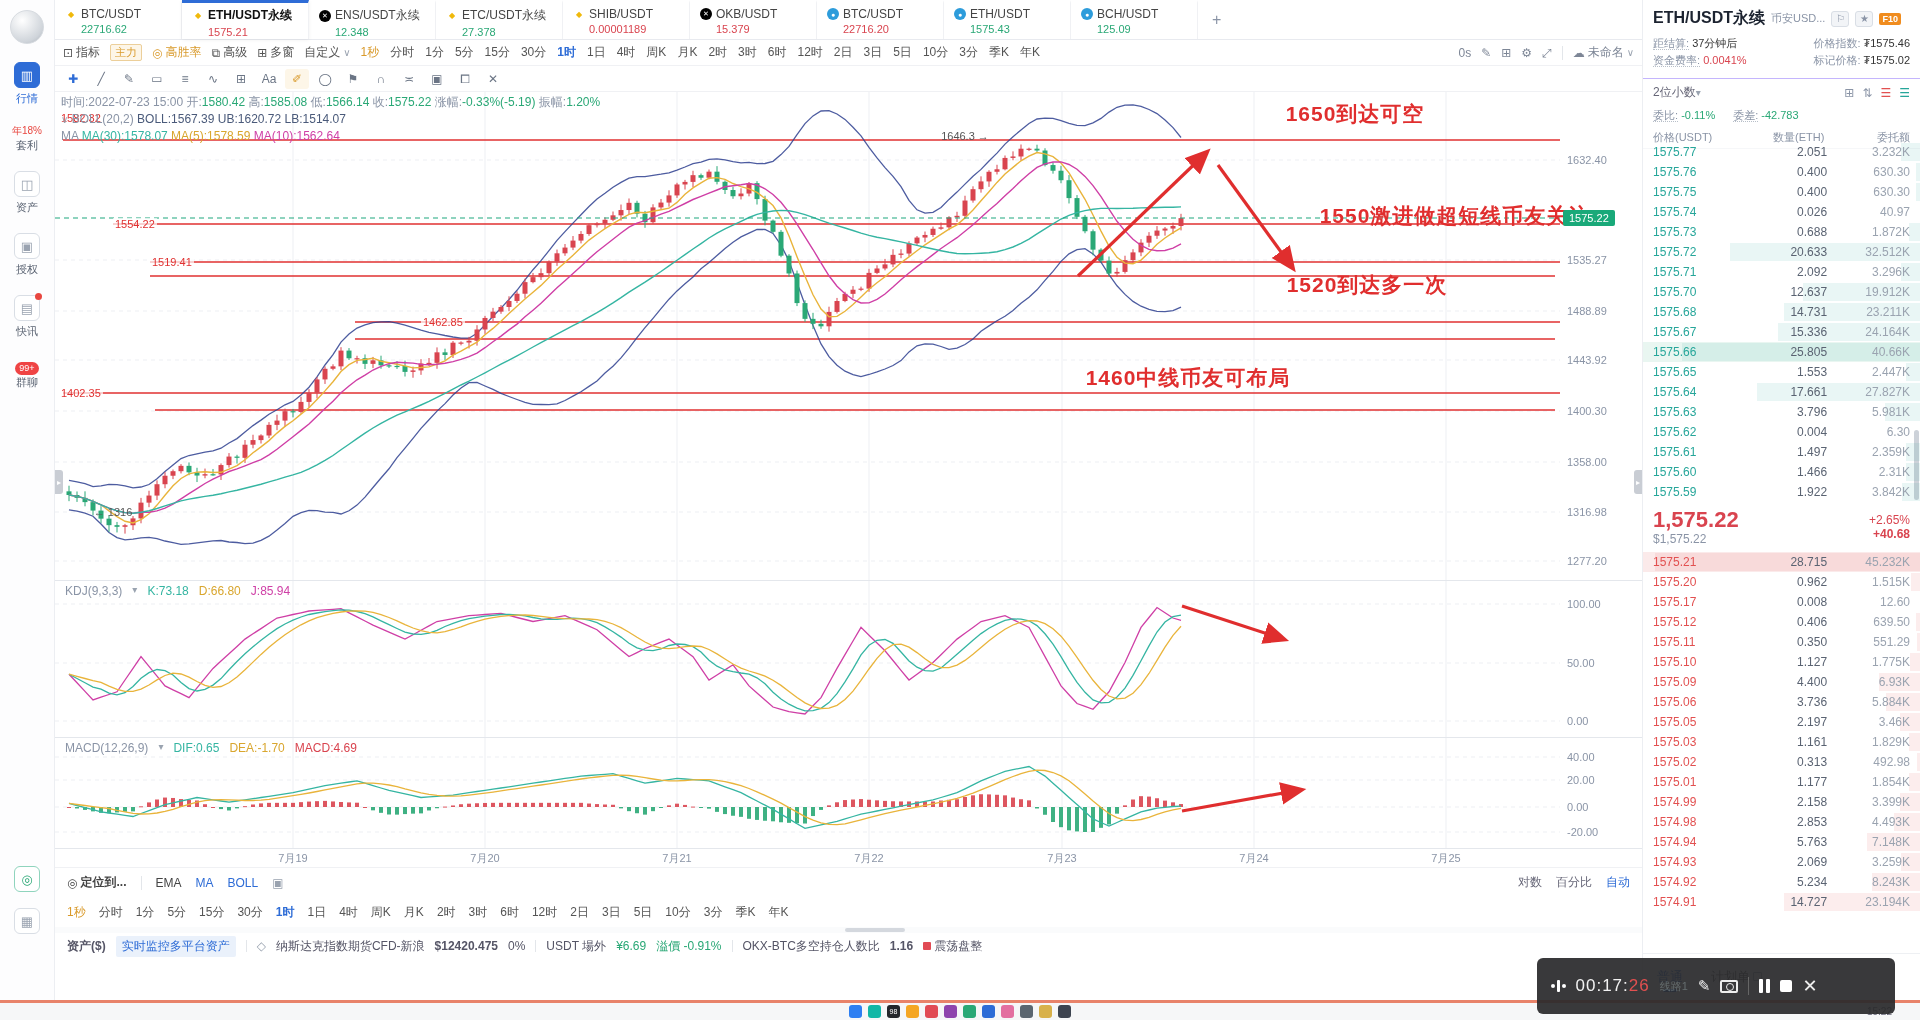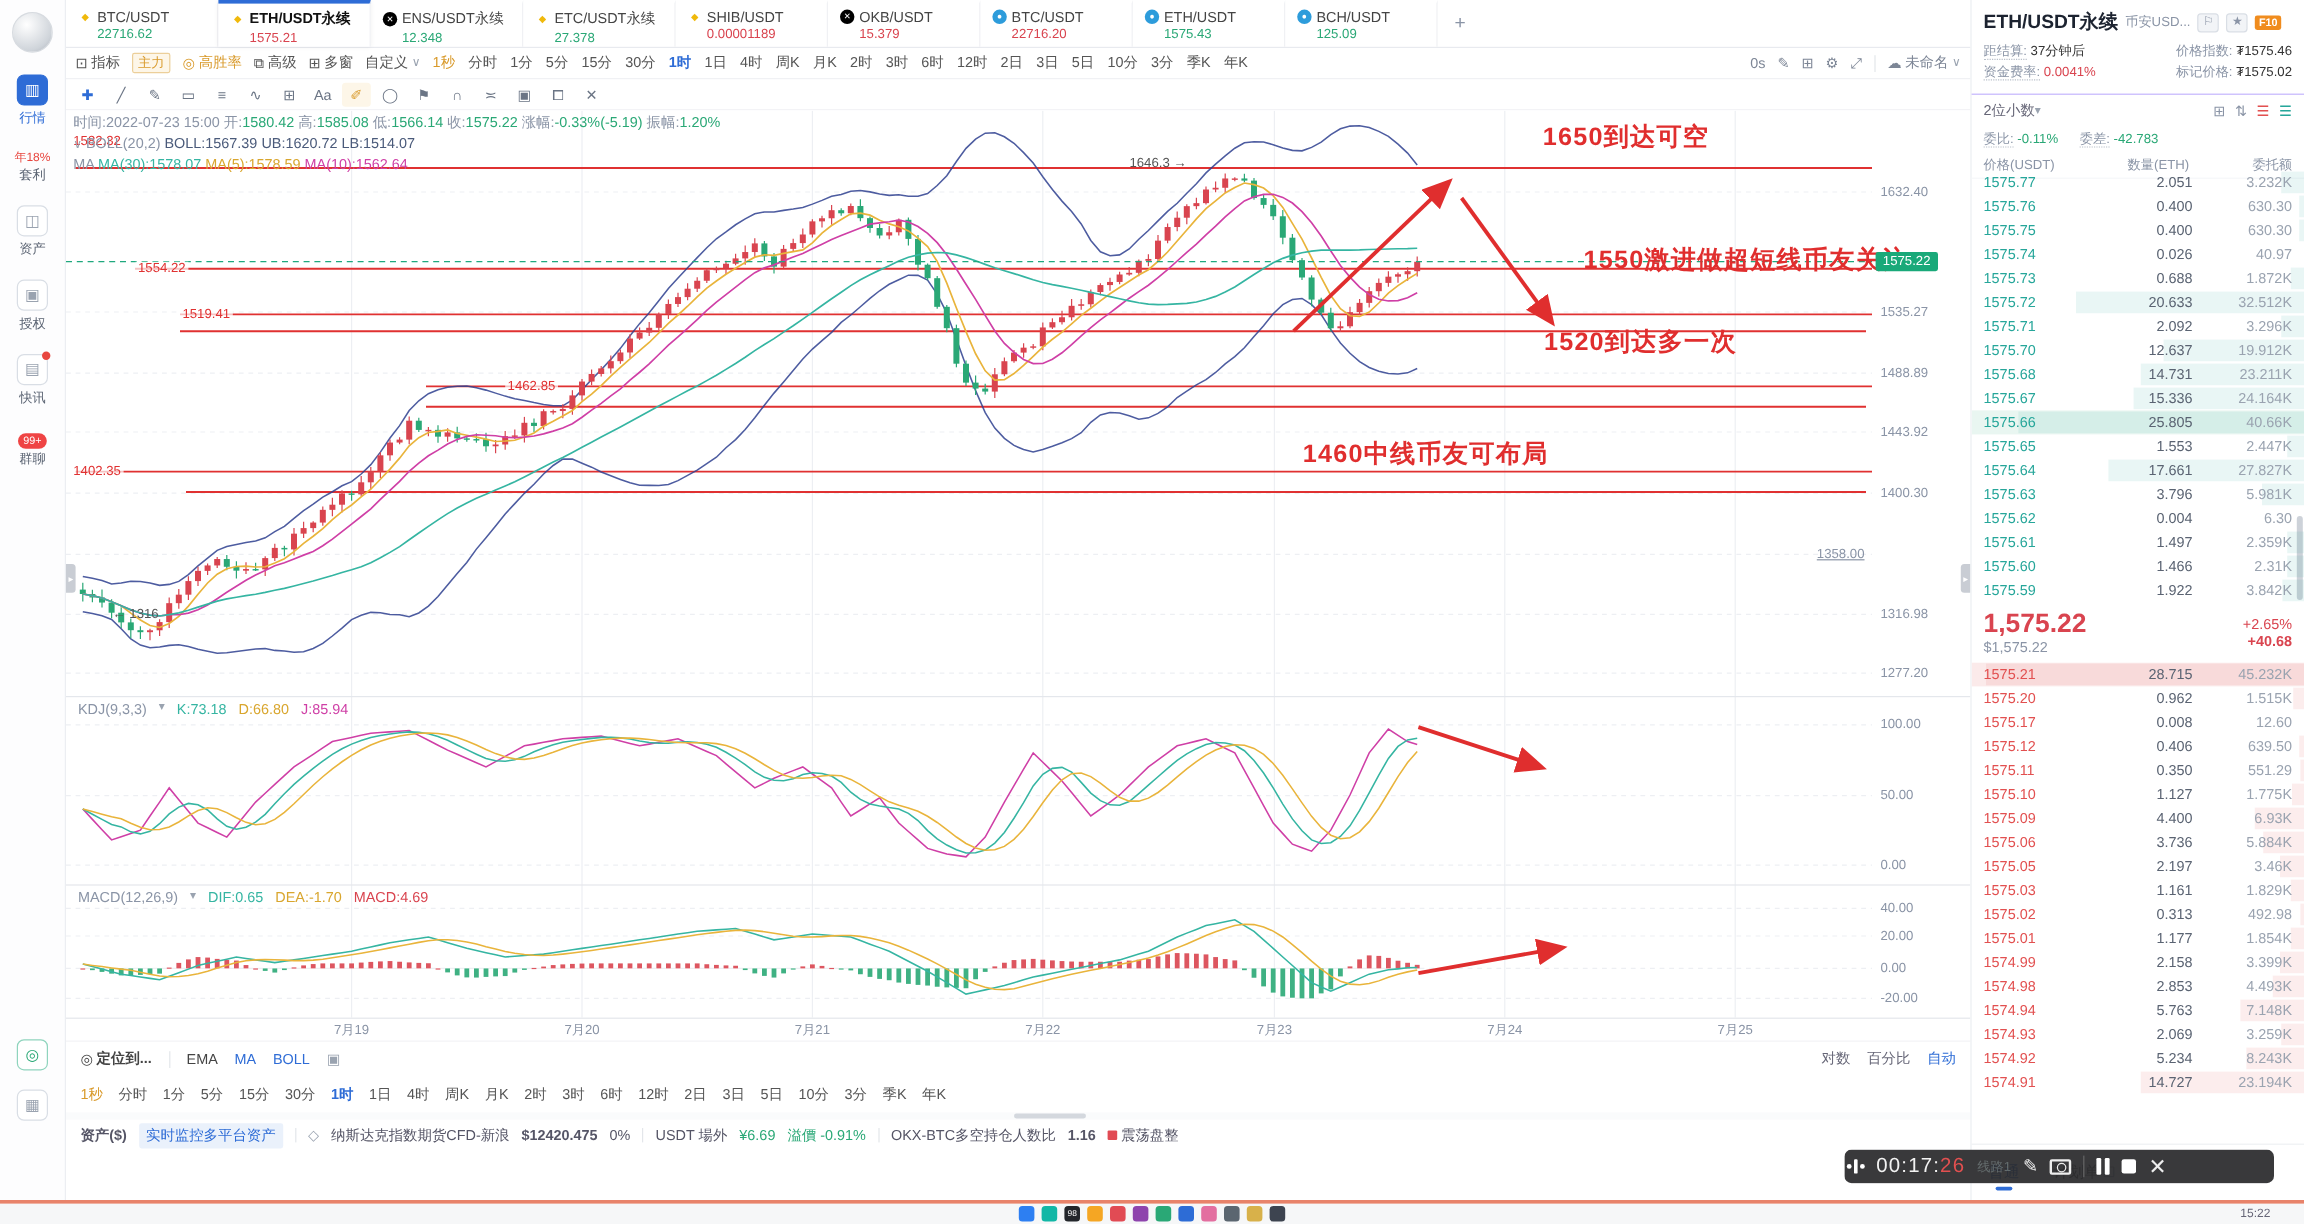--- a/index.html
+++ b/index.html
@@ -119,21 +119,21 @@
   .ob-mid .chg { margin-left:auto; text-align:right; color:#d9444f; font-size:12px; }
   .ob-tabs { display:flex; gap:24px; padding:8px 12px; border-top:1px solid #eef0f3; font-size:13px; margin-top:auto; }
   .scrollv { position:absolute; right:1px; top:430px; width:5px; height:70px; background:#cdd2d9; border-radius:3px; }
 
   
   .taskbar { height:20px; background:#f6f7f8; border-top:3px solid #e8836a; display:flex; align-items:center; justify-content:center; gap:6px; position:relative; }
   .tb-ico { width:13px; height:13px; border-radius:3px; display:flex; align-items:center; justify-content:center; color:#fff; font-size:7px; }
   .tb-time { position:absolute; right:28px; font-size:10px; color:#667; }
 
   
-  .recorder { position:fixed; left:1537px; top:958px; width:358px; height:28px; background:rgba(42,42,44,.93); border-radius:6px; z-index:50; display:flex; align-items:center; padding:0 2px; gap:10px; color:#f2f2f2; }
+  .recorder { position:fixed; left:1537px; top:958px; width:358px; height:56px; background:rgba(42,42,44,.93); border-radius:6px; z-index:50; display:flex; align-items:center; padding:0 14px; gap:10px; color:#f2f2f2; }
   .rec-time { font-size:17px; letter-spacing:1px; }
   .rec-time .r { color:#e25050; }
   .ghost { color:#9aa; opacity:.45; font-size:11px; }
   .rec-ico { font-size:15px; color:#eee; cursor:pointer; }
   .cam { width:18px; height:13px; border:2px solid #eee; border-radius:2px; position:relative; cursor:pointer; }
   .cam:after { content:""; position:absolute; left:4px; top:1.5px; width:6px; height:6px; border:1.5px solid #eee; border-radius:50%; }
   .pausebars { display:flex; gap:3px; cursor:pointer; }
   .pausebars i { width:4px; height:14px; background:#fff; border-radius:1px; }
   .stopsq { width:12px; height:12px; background:#fff; border-radius:2px; cursor:pointer; }
   .audio { display:flex; align-items:center; gap:2px; }
@@ -838,21 +838,21 @@
         <span class="kc">DIF:0.65</span>
           <span class="dc">DEA:-1.70</span>
           <span class="mc">MACD:4.69</span>
       </div>
       <div id="overlays">
           <div class="yax ovl" style="left: 1512px; top: 68px;">1632.40</div>
           <div class="yax ovl" style="left: 1512px; top: 168px;">1535.27</div>
           <div class="yax ovl" style="left: 1512px; top: 219px;">1488.89</div>
           <div class="yax ovl" style="left: 1512px; top: 268px;">1443.92</div>
           <div class="yax ovl" style="left: 1512px; top: 319px;">1400.30</div>
-          <div class="yax ovl" style="left: 1459px; top: 370px; text-decoration: underline;">1358.00</div>
+          <div class="yax ovl" style="left: 1512px; top: 370px;">1358.00</div>
           <div class="yax ovl" style="left: 1512px; top: 420px;">1316.98</div>
           <div class="yax ovl" style="left: 1512px; top: 469px;">1277.20</div>
           <div class="yax ovl" style="left: 1512px; top: 512px;">100.00</div>
           <div class="yax ovl" style="left: 1512px; top: 571px;">50.00</div>
           <div class="yax ovl" style="left: 1512px; top: 629px;">0.00</div>
           <div class="yax ovl" style="left: 1512px; top: 665px;">40.00</div>
           <div class="yax ovl" style="left: 1512px; top: 688px;">20.00</div>
           <div class="yax ovl" style="left: 1512px; top: 715px;">0.00</div>
           <div class="yax ovl" style="left: 1512px; top: 740px;">-20.00</div>
           <div class="redlbl ovl" style="left: 4px; top: 26px;">1582.32</div>

